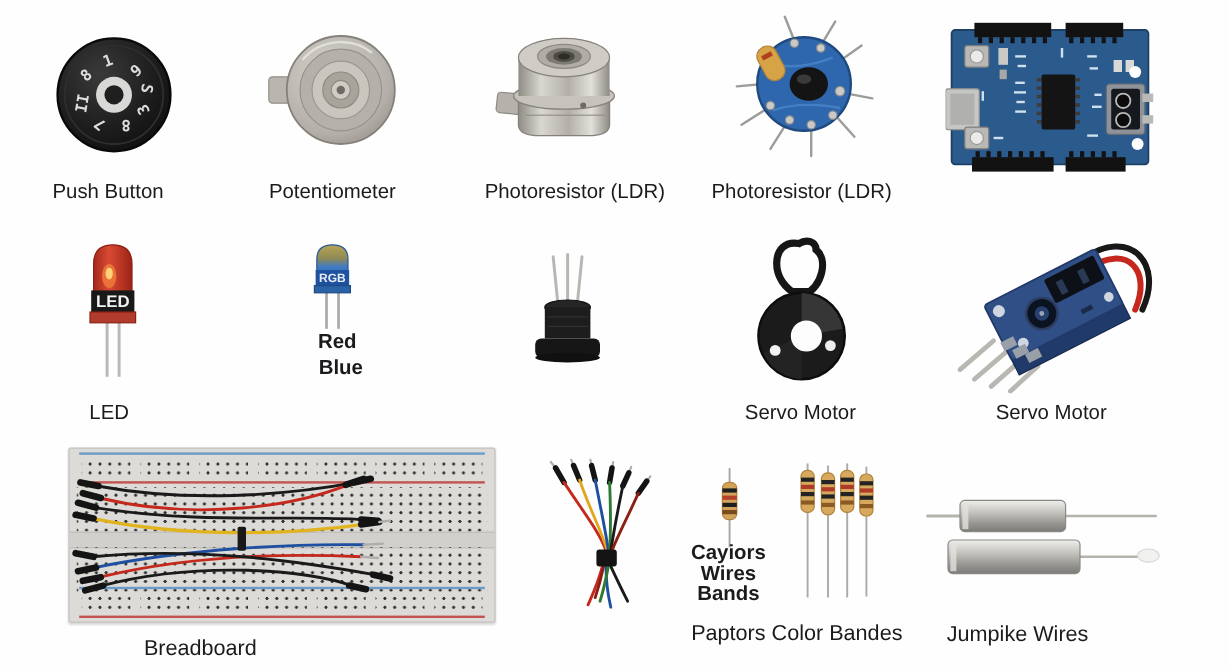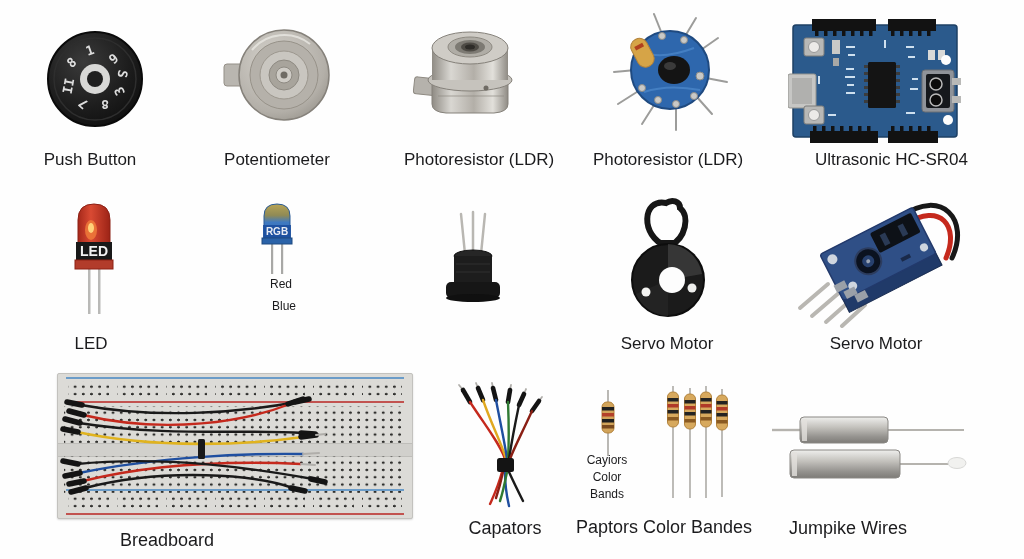--- a/index.html
+++ b/index.html
@@ -6,21 +6,21 @@
   #stage{
     position:relative;width:1024px;height:559px;background:#fefefe;
     font-family:"Liberation Sans",sans-serif;overflow:hidden;
   }
   .art{position:absolute;}
   .lbl{
     position:absolute;color:#1b1b1d;font-size:17px;line-height:20px;
     text-align:center;white-space:nowrap;
   }
   .lbl.big{font-size:18px;}
-  .lbl.note{font-size:12px;line-height:17px;}
+  .lbl.note{font-size:17px;line-height:17px;font-weight:bold;}
   
   .bb{
     position:absolute;left:57px;top:373px;width:354px;height:144px;
     background:#dcdbd7;border:1px solid #c3c2be;border-radius:2px;
     box-shadow:0 1px 2px rgba(0,0,0,.15);
   }
   .bb .rail{position:absolute;left:8px;right:8px;height:22px;}
   .bb .rail-top{top:3px;border-top:2px solid #6b9cc8;border-bottom:2px solid #c25350;}
   .bb .rail-bottom{bottom:3px;border-top:2px solid #6b9cc8;border-bottom:2px solid #c25350;}
   .bb .dots{
@@ -233,21 +233,20 @@
       <rect x="134" y="52" width="32" height="42" rx="3" fill="#8f9399" stroke="#6a6e74"></rect>
       <rect x="138" y="56" width="24" height="34" rx="2" fill="#15181c"></rect>
       <circle cx="148" cy="66" r="6" fill="#0c0c0c" stroke="#b9b9b9" stroke-width="1.5"></circle>
       <circle cx="148" cy="82" r="6" fill="#0c0c0c" stroke="#b9b9b9" stroke-width="1.5"></circle>
       <rect x="164" y="60" width="9" height="7" fill="#b9b9b7"></rect>
       <rect x="164" y="78" width="9" height="7" fill="#b9b9b7"></rect>
     </g>
     <circle cx="158" cy="42" r="5" fill="#fdfdfd"></circle>
     <circle cx="160" cy="102" r="5" fill="#fdfdfd"></circle>
   </svg>
-  <div class="lbl" style="left:799px;top:150px;width:185px">Ultrasonic HC-SR04</div>
 
   <svg class="art" style="left:70px;top:200px" width="48" height="116" viewBox="0 0 48 116">
     <defs>
       <linearGradient id="ledG" x1="0" y1="0" x2="1" y2="0">
         <stop offset="0%" stop-color="#a5281a"></stop>
           <stop offset="40%" stop-color="#d94a33"></stop>
         <stop offset="100%" stop-color="#9c2316"></stop>
       </linearGradient>
     </defs>
     <rect x="18" y="68" width="2.5" height="46" fill="#b9b9b7"></rect>
@@ -412,33 +411,32 @@
       <path d="M64,23 C59,47 56,64 54,77" stroke="#1a1a1a" stroke-width="2.4"></path>
       <path d="M77,29 C67,51 59,66 55,77" stroke="#8a1f14" stroke-width="2.4"></path>
       <path d="M47,90 C43,105 39,113 35,122" stroke="#c5291d" stroke-width="2.4"></path>
       <path d="M50,90 C50,107 52,115 54,124" stroke="#1f4fa0" stroke-width="2.4"></path>
       <path d="M54,90 C60,103 64,111 68,119" stroke="#1a1a1a" stroke-width="2.4"></path>
       <path d="M52,90 C49,105 47,113 45,119" stroke="#2f7a33" stroke-width="2.4"></path>
       <path d="M48,90 C45,104 43,110 41,116" stroke="#8a1f14" stroke-width="2.4"></path>
     </g>
     <rect x="42" y="76" width="17" height="14" rx="2.5" fill="#141414"></rect>
   </svg>
-  <div class="lbl big" style="left:430px;top:518px;width:150px">Capators</div>
 
   <svg class="art" style="left:590px;top:388px" width="36" height="70" viewBox="0 0 36 70">
     <line x1="18" y1="2" x2="18" y2="16" stroke="#a9a7a2" stroke-width="1.6"></line>
     <line x1="18" y1="44" x2="18" y2="68" stroke="#a9a7a2" stroke-width="1.6"></line>
     <rect x="12" y="14" width="12" height="31" rx="5" fill="#d2a45a" stroke="#b3833c"></rect>
     <rect x="12" y="19" width="12" height="3.5" fill="#1f1f1f"></rect>
     <rect x="12" y="25" width="12" height="3.5" fill="#b3402a"></rect>
     <rect x="12" y="31" width="12" height="3.5" fill="#1f1f1f"></rect>
     <rect x="12" y="37" width="12" height="3.5" fill="#7a4a1f"></rect>
   </svg>
   <div class="lbl note" style="left:566px;top:452px;width:82px">Cayiors</div>
-  <div class="lbl note" style="left:566px;top:469px;width:82px">Color</div>
+  <div class="lbl note" style="left:566px;top:469px;width:82px">Wires</div>
   <div class="lbl note" style="left:566px;top:486px;width:82px">Bands</div>
 
   <svg class="art" style="left:664px;top:386px" width="68" height="118" viewBox="0 0 68 118">
     <g>
       <line x1="9" y1="0" x2="9" y2="8" stroke="#adaba6" stroke-width="1.6"></line>
       <line x1="9" y1="40" x2="9" y2="112" stroke="#adaba6" stroke-width="1.6"></line>
       <rect x="3.5" y="6" width="11" height="35" rx="5" fill="#d7a95e" stroke="#b3833c"></rect>
       <rect x="3.5" y="12" width="11" height="3.5" fill="#232323"></rect>
       <rect x="3.5" y="18" width="11" height="3.5" fill="#b03a28"></rect>
       <rect x="3.5" y="24" width="11" height="3.5" fill="#232323"></rect>

